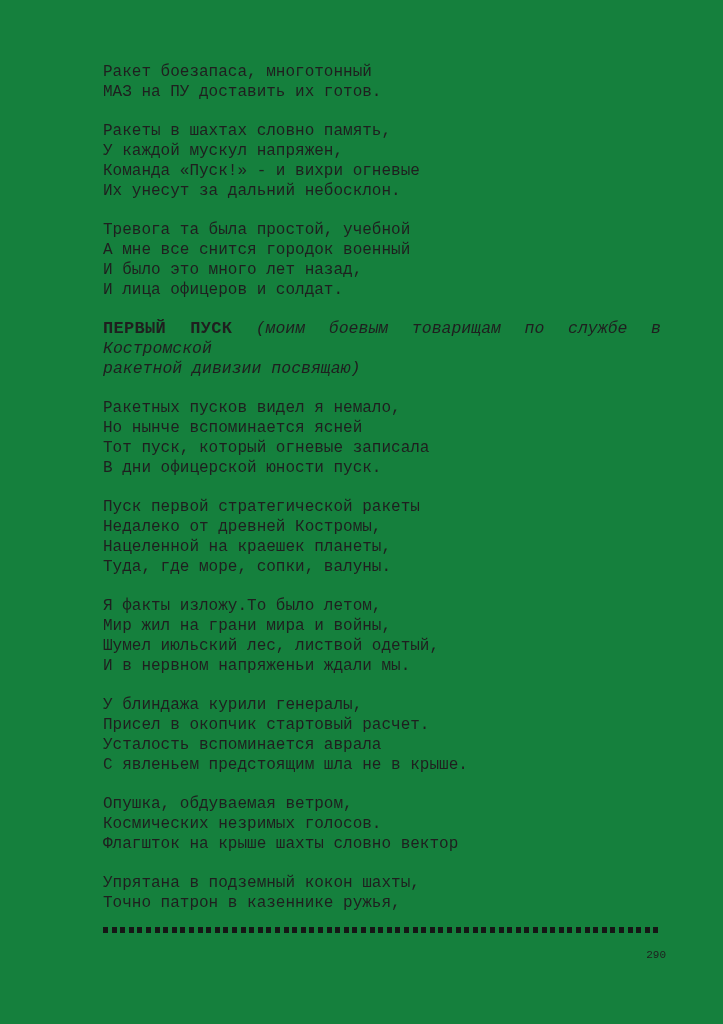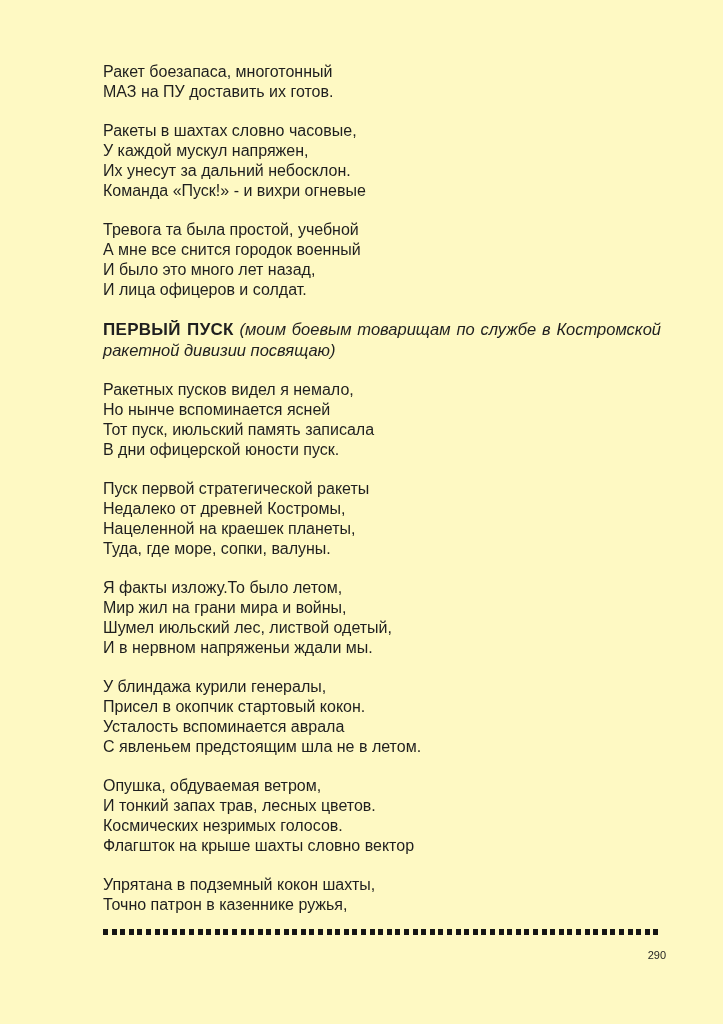--- a/index.html
+++ b/index.html
@@ -4,22 +4,22 @@
 <style>
   html, body {
     margin: 0;
     padding: 0;
     background: #ffffff;
   }
   .page {
     position: relative;
     width: 723px;
     height: 1024px;
-    background: #fef9c3;
-    font-family: Liberation Sans, sans-serif;
+    background: #15803d;
+    font-family: Liberation Mono, monospace;
     color: #1f1f1f;
     overflow: hidden;
   }
   .content {
     position: absolute;
     left: 103px;
     top: 62px;
     width: 558px;
   }
   .stanza {
@@ -76,69 +76,68 @@
 
 <div class="page">
   <div class="content">
 
     <div class="stanza">
       <p class="ln">Ракет боезапаса, многотонный</p>
       <p class="ln">МАЗ на ПУ доставить их готов.</p>
     </div>
 
     <div class="stanza">
-      <p class="ln">Ракеты в шахтах словно часовые,</p>
+      <p class="ln">Ракеты в шахтах словно память,</p>
       <p class="ln">У каждой мускул напряжен,</p>
+      <p class="ln">Команда «Пуск!» - и вихри огневые</p>
       <p class="ln">Их унесут за дальний небосклон.</p>
-      <p class="ln">Команда «Пуск!» - и вихри огневые</p>
     </div>
 
     <div class="stanza">
       <p class="ln">Тревога та была простой, учебной</p>
       <p class="ln">А мне все снится городок военный</p>
       <p class="ln">И было это много лет назад,</p>
       <p class="ln">И лица офицеров и солдат.</p>
     </div>
 
     <div class="heading">
       <div class="heading-line1"><span class="poem-title">ПЕРВЫЙ ПУСК</span> <span class="dedication">(моим боевым товарищам по службе в Костромской</span></div>
       <div class="heading-line2"><span class="dedication">ракетной дивизии посвящаю)</span></div>
     </div>
 
     <div class="stanza">
       <p class="ln">Ракетных пусков видел я немало,</p>
       <p class="ln">Но нынче вспоминается ясней</p>
-      <p class="ln">Тот пуск, июльский память записала</p>
+      <p class="ln">Тот пуск, который огневые записала</p>
       <p class="ln">В дни офицерской юности пуск.</p>
     </div>
 
     <div class="stanza">
       <p class="ln">Пуск первой стратегической ракеты</p>
       <p class="ln">Недалеко от древней Костромы,</p>
       <p class="ln">Нацеленной на краешек планеты,</p>
       <p class="ln">Туда, где море, сопки, валуны.</p>
     </div>
 
     <div class="stanza">
       <p class="ln">Я факты изложу.То было летом,</p>
       <p class="ln">Мир жил на грани мира и войны,</p>
       <p class="ln">Шумел июльский лес, листвой одетый,</p>
       <p class="ln">И в нервном напряженьи ждали мы.</p>
     </div>
 
     <div class="stanza">
       <p class="ln">У блиндажа курили генералы,</p>
-      <p class="ln">Присел в окопчик стартовый кокон.</p>
+      <p class="ln">Присел в окопчик стартовый расчет.</p>
       <p class="ln">Усталость вспоминается аврала</p>
-      <p class="ln">С явленьем предстоящим шла не в летом.</p>
+      <p class="ln">С явленьем предстоящим шла не в крыше.</p>
     </div>
 
     <div class="stanza">
       <p class="ln">Опушка, обдуваемая ветром,</p>
-      <p class="ln">И тонкий запах трав, лесных цветов.</p>
       <p class="ln">Космических незримых голосов.</p>
       <p class="ln">Флагшток на крыше шахты словно вектор</p>
     </div>
 
     <div class="stanza stanza-gap-large">
       <p class="ln">Упрятана в подземный кокон шахты,</p>
       <p class="ln">Точно патрон в казеннике ружья,</p>
     </div>
 
     <div class="dotted-line"></div>

